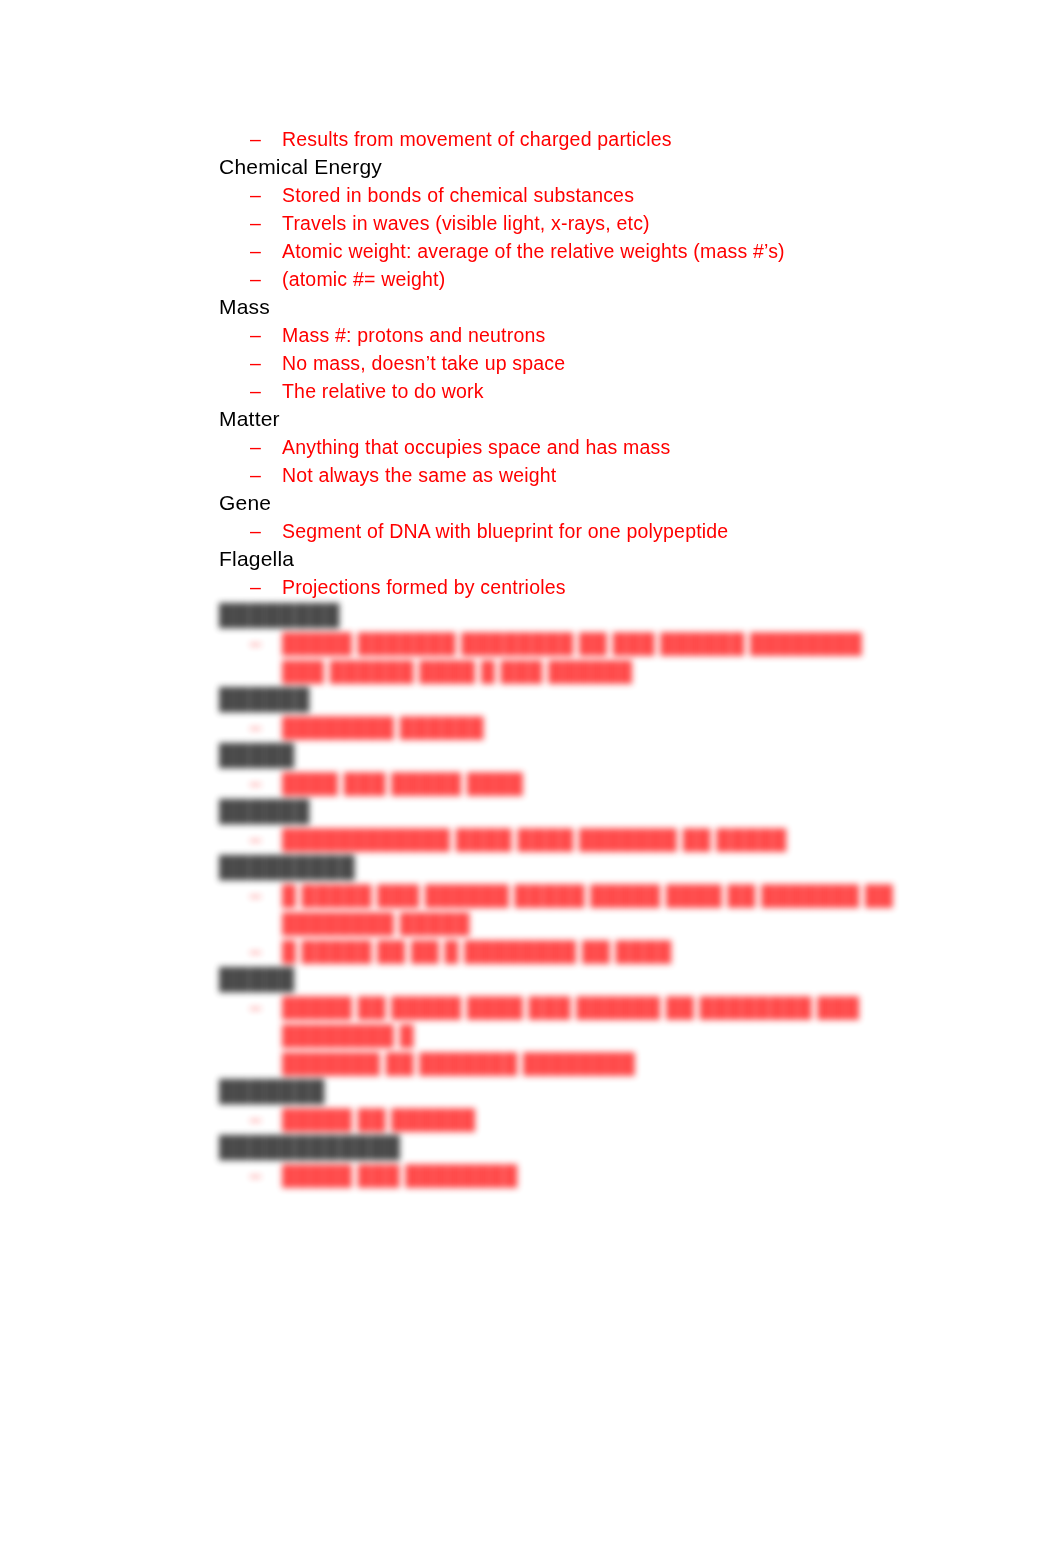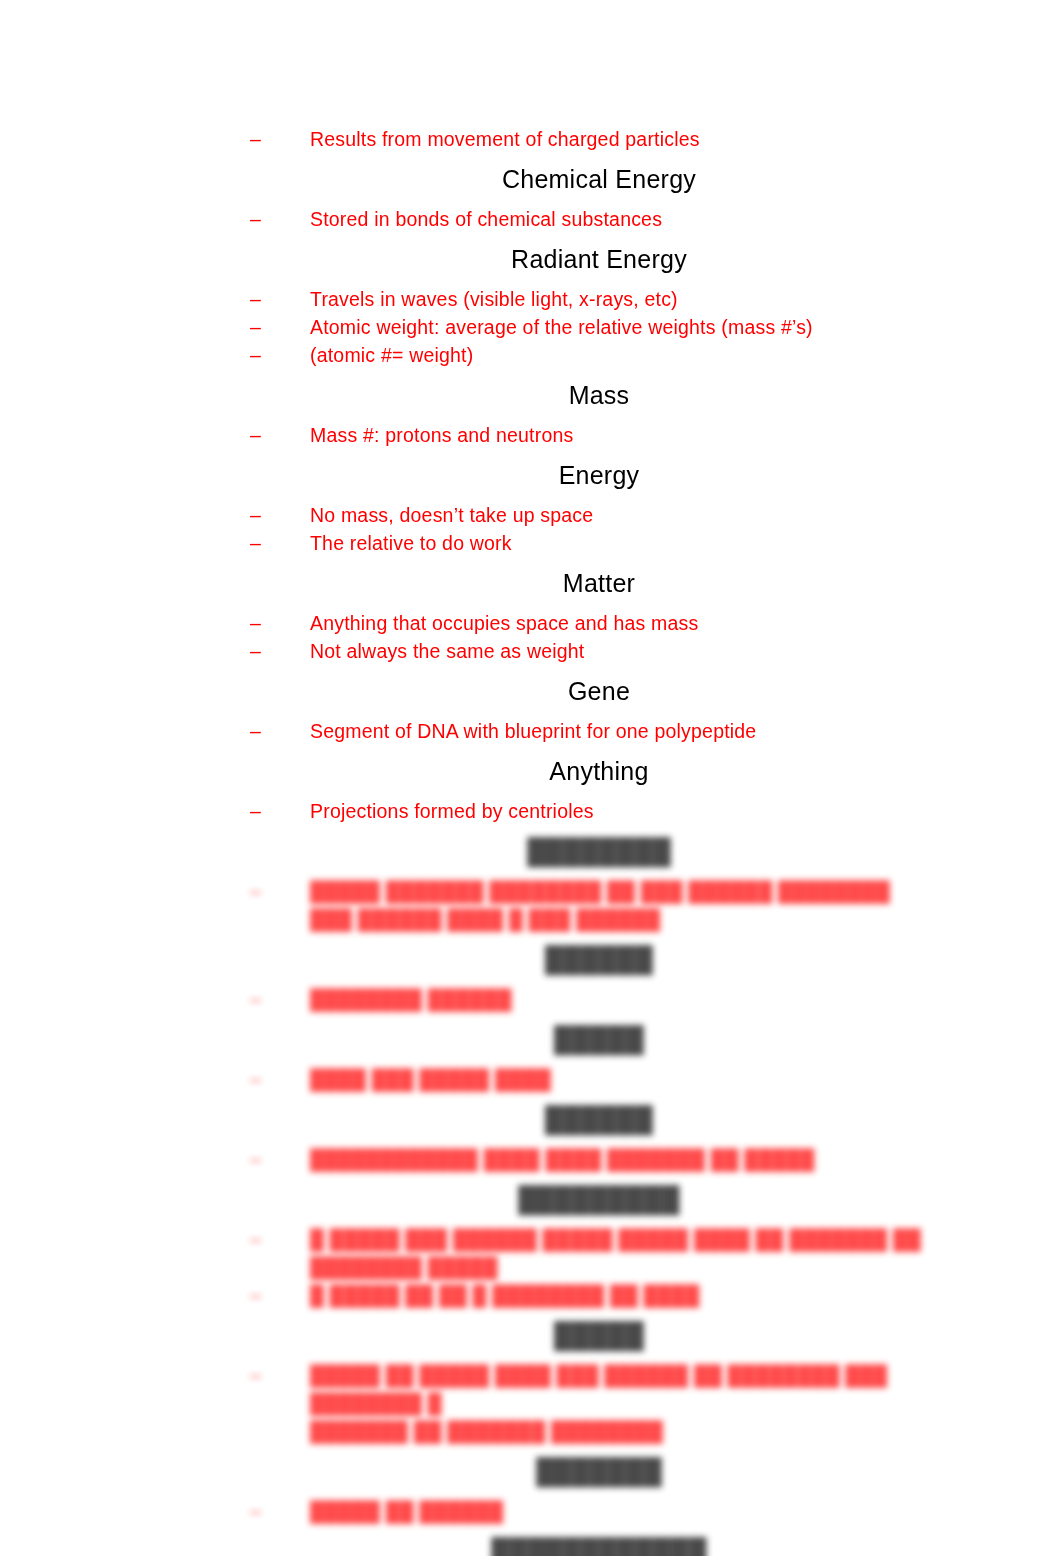--- a/index.html
+++ b/index.html
@@ -29,27 +29,26 @@
   #outline {
     position: absolute;
     left: 219px;
     top: 125px;
     width: 760px;
   }
 
   
   .term {
     color: #000000;
-    font-size: 25px;
+    font-size: 21px;
     line-height: 28px;
-    margin: 12px;
+    margin: 0;
     padding: 0;
     white-space: pre;
     letter-spacing: 0.01em;
-    text-align: center;
   }
 
   
   .sub {
     color: #FF0000;
     font-size: 19.5px;
     line-height: 28px;
     margin: 0;
     padding: 0;
     position: relative;
@@ -59,21 +58,20 @@
   .sub .dash {
     position: absolute;
     left: 31px;
     top: 0;
     color: #FF0000;
     font-size: 19.5px;
     line-height: 28px;
   }
   .sub .txt {
     display: block;
-    margin-left: 28px;
   }
 
   
   .sub.wrap .txt {
     max-width: 620px;
   }
 
   
   .blurred {
     filter: blur(3.1px);
@@ -102,21 +100,20 @@
           <span class="txt">Results from movement of charged particles</span>
       </div>
 
       <div class="term">Chemical Energy</div>
 
       <div class="sub">
         <span class="dash">–</span>
           <span class="txt">Stored in bonds of chemical substances</span>
       </div>
 
-      <div class="term">Radiant Energy</div>
 
       <div class="sub">
         <span class="dash">–</span>
           <span class="txt">Travels in waves (visible light, x-rays, etc)</span>
       </div>
 
 
       <div class="sub">
         <span class="dash">–</span>
           <span class="txt">Atomic weight: average of the relative weights (mass #’s)</span>
@@ -127,21 +124,20 @@
           <span class="txt">(atomic #= weight)</span>
       </div>
 
       <div class="term">Mass</div>
 
       <div class="sub">
         <span class="dash">–</span>
           <span class="txt">Mass #: protons and neutrons</span>
       </div>
 
-      <div class="term">Energy</div>
 
       <div class="sub">
         <span class="dash">–</span>
           <span class="txt">No mass, doesn’t take up space</span>
       </div>
 
       <div class="sub">
         <span class="dash">–</span>
           <span class="txt">The relative to do work</span>
       </div>
@@ -158,21 +154,21 @@
           <span class="txt">Not always the same as weight</span>
       </div>
 
       <div class="term">Gene</div>
 
       <div class="sub">
         <span class="dash">–</span>
           <span class="txt">Segment of DNA with blueprint for one polypeptide</span>
       </div>
 
-      <div class="term">Anything</div>
+      <div class="term">Flagella</div>
 
       <div class="sub">
         <span class="dash">–</span>
           <span class="txt">Projections formed by centrioles</span>
       </div>
 
     </div>
 
     <div class="blurred blur-a">
 

